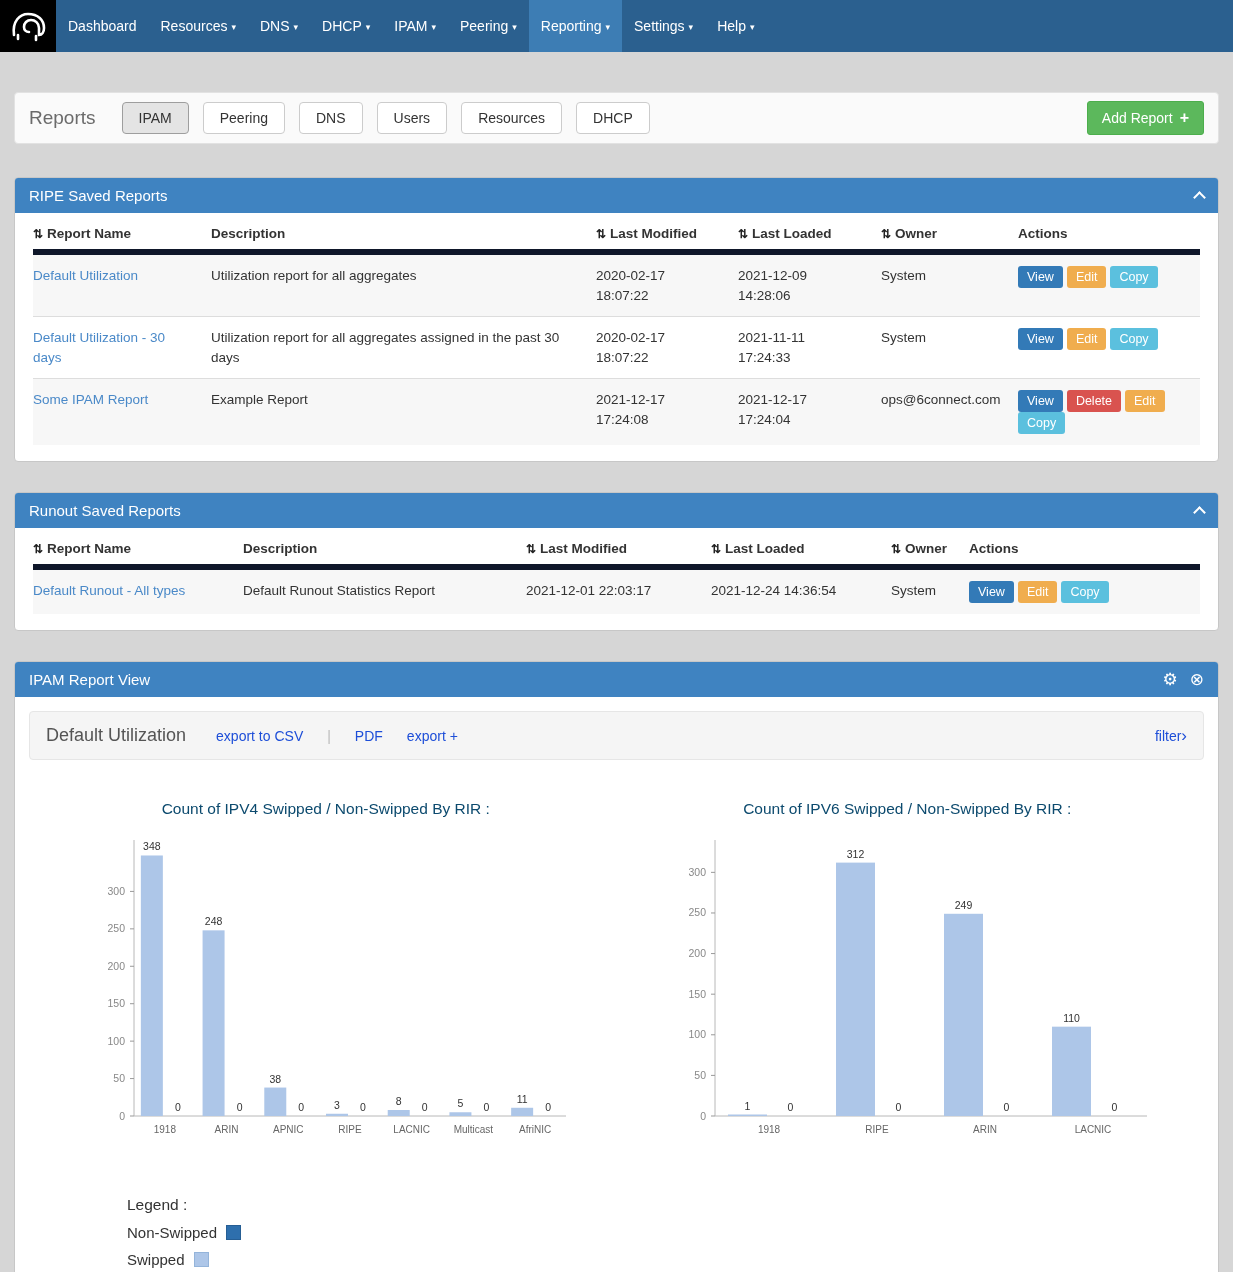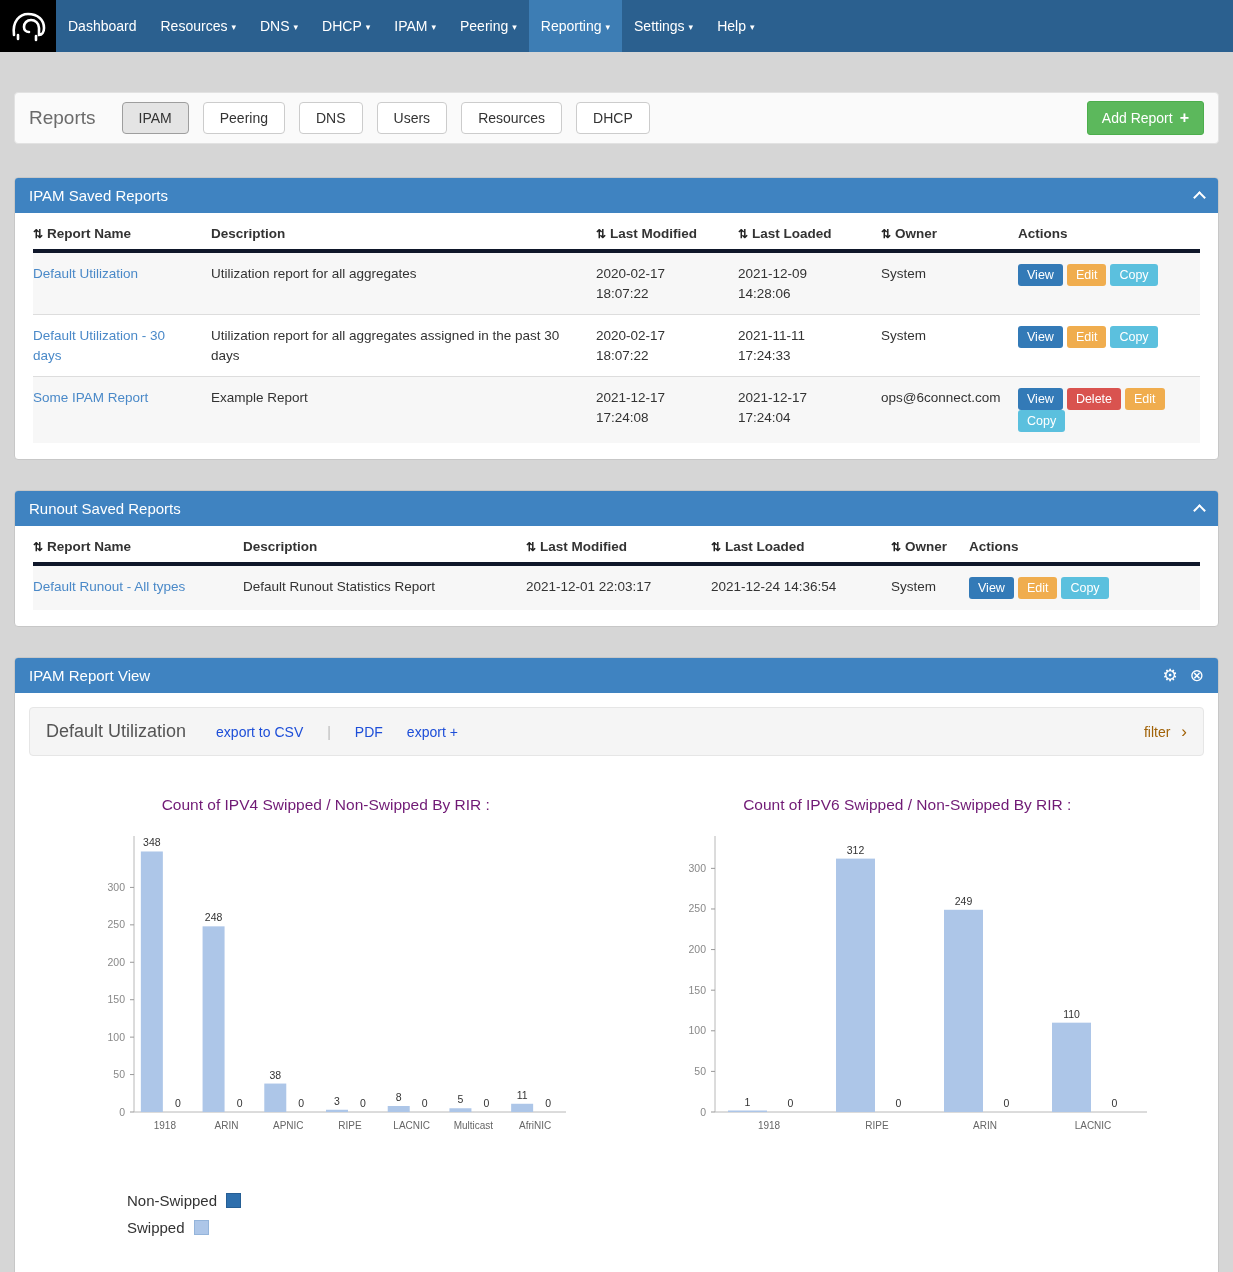--- a/index.html
+++ b/index.html
@@ -31,21 +31,21 @@
   .btn-add .plus{margin-left:7px;font-weight:bold;font-size:16px;line-height:14px}
 
   
   .panel{margin:0 14px 30px;background:#fff;border:1px solid #c7c7c7;border-radius:4px}
   .panel-header{background:#3f83c1;color:#fff;padding:9px 14px;font-size:15px;display:flex;align-items:center;border-radius:3px 3px 0 0}
   .chev-up{margin-left:auto;width:9px;height:9px;border-left:2px solid #fff;border-top:2px solid #fff;transform:rotate(45deg);cursor:pointer;position:relative;top:2px}
   .panel-body{padding:4px 18px 16px}
 
   
   .report-table{width:100%;border-collapse:collapse;font-size:13.5px;color:#333}
-  .report-table th{text-align:left;padding:9px 8px 8px 0;border-bottom:4px solid #0f172a;font-weight:bold;white-space:nowrap}
+  .report-table th{text-align:left;padding:9px 8px 8px 0;border-bottom:6px solid #0f172a;font-weight:bold;white-space:nowrap}
   .report-table th .sort-icon{font-size:12px;margin-right:4px;color:#222}
   .report-table td{padding:11px 16px 11px 0;border-top:1px solid #ddd;vertical-align:top;line-height:1.45}
   .report-table tbody tr:nth-child(odd){background:#f7f7f7}
   .report-link{color:#4a89c8;text-decoration:none;cursor:pointer}
   .btn-action{display:inline-block;border:none;border-radius:3px;color:#fff;font-size:12.5px;padding:4px 9px;margin-right:4px;cursor:pointer;font-family:"Liberation Sans",sans-serif}
   
   .ipam-table th:nth-child(1),.ipam-table td:nth-child(1){width:178px}
   .ipam-table th:nth-child(2),.ipam-table td:nth-child(2){width:385px}
   .ipam-table th:nth-child(3),.ipam-table td:nth-child(3){width:142px}
   .ipam-table td:nth-child(3),.ipam-table td:nth-child(4){padding-right:40px}
@@ -60,26 +60,26 @@
 
   
   .report-view{min-height:622px;margin-bottom:0}
   .hdr-icons{margin-left:auto;display:flex;align-items:center;gap:12px}
   .hdr-icon{font-size:17px;color:#fff;cursor:pointer;line-height:1}
   .rv-toolbar{margin:14px;background:#f5f5f5;border:1px solid #e6e6e6;border-radius:4px;padding:13px 16px;display:flex;align-items:center}
   .rv-title{font-size:18px;color:#555;margin-right:30px}
   .rv-links{display:flex;align-items:center;gap:24px}
   .rv-link{color:#1d4ed8;font-size:14px;cursor:pointer}
   .rv-sep{color:#bbb;font-size:14px}
-  .rv-filter{margin-left:auto;color:#a16207;font-size:14px;cursor:pointer;display:flex;align-items:center;gap:11px}
+  .rv-filter{margin-left:auto;color:#1d4ed8;font-size:14px;cursor:pointer;display:flex;align-items:center;gap:0}
   .rv-filter .chev{font-size:17px;line-height:1}
 
   .charts{display:flex;padding:26px 20px 0}
   .chart-block{width:50%}
-  .chart-title{text-align:center;font-size:15.5px;color:#701a75;margin-bottom:12px}
+  .chart-title{text-align:center;font-size:15.5px;color:#0c4a6e;margin-bottom:12px}
   svg.chart{display:block;margin:0 auto}
 
   .legend{margin:34px 0 0 112px}
   .legend-title{font-size:15.5px;color:#333}
   .legend-row{margin-top:10px;display:flex;align-items:center}
   .legend-label{font-size:15px;color:#333}
   .legend-swatch{display:inline-block;width:15px;height:15px;margin-left:9px;border:1px solid transparent}
 </style>
 </head>
 <body>
@@ -115,21 +115,21 @@
       <button class="tab-btn">DHCP</button>
     </div>
   <button class="btn-add">
     <span>Add Report</span>
     <span class="plus">+</span>
   </button>
 </div>
 
 <div class="panel">
   <div class="panel-header">
-    <span>IPAM Saved Reports</span>
+    <span>RIPE Saved Reports</span>
     <span class="chev-up"></span>
   </div>
   <div class="panel-body ipam-table">
       <table class="report-table">
         <thead>
           <tr>
             <th><span class="sort-icon">⇅</span><span>Report Name</span></th>
             <th><span>Description</span></th>
             <th><span class="sort-icon">⇅</span><span>Last Modified</span></th>
             <th><span class="sort-icon">⇅</span><span>Last Loaded</span></th>
@@ -304,20 +304,21 @@
           <text x="348" y="303" text-anchor="middle" font-size="10" fill="#666" font-family="&quot;Liberation Sans&quot;, sans-serif">ARIN</text>
           <rect x="415" y="196.66666666666669" width="39" height="89.33333333333333" fill="#adc6e8"></rect>
           <text x="434.5" y="191.66666666666669" text-anchor="middle" font-size="10.5" fill="#333" font-family="&quot;Liberation Sans&quot;, sans-serif">110</text>
           <text x="477.5" y="281" text-anchor="middle" font-size="10.5" fill="#333" font-family="&quot;Liberation Sans&quot;, sans-serif">0</text>
           <text x="456" y="303" text-anchor="middle" font-size="10" fill="#666" font-family="&quot;Liberation Sans&quot;, sans-serif">LACNIC</text>
         </svg>
       </div>
     </div>
 
   <div class="legend">
+      <div class="legend-title">Legend :</div>
       <div class="legend-row">
         <span class="legend-label">Non-Swipped</span>
         <span class="legend-swatch" style="background: rgb(46, 111, 173); border-color: rgb(38, 94, 148);"></span>
       </div>
       <div class="legend-row">
         <span class="legend-label">Swipped</span>
         <span class="legend-swatch" style="background: rgb(173, 198, 232); border-color: rgb(148, 180, 218);"></span>
       </div>
     </div>
 

